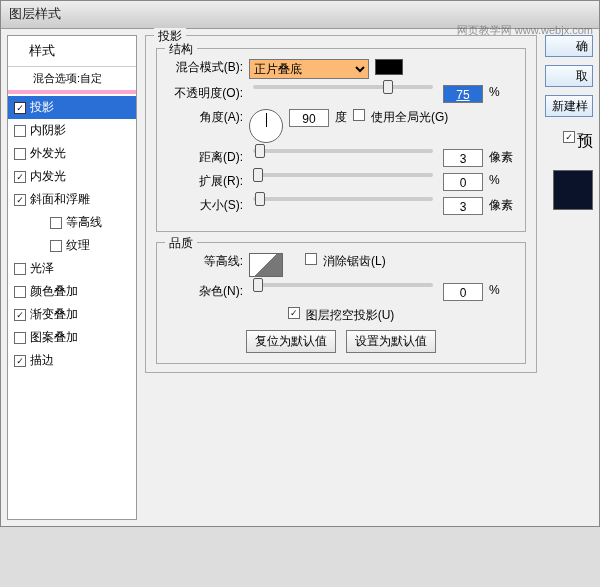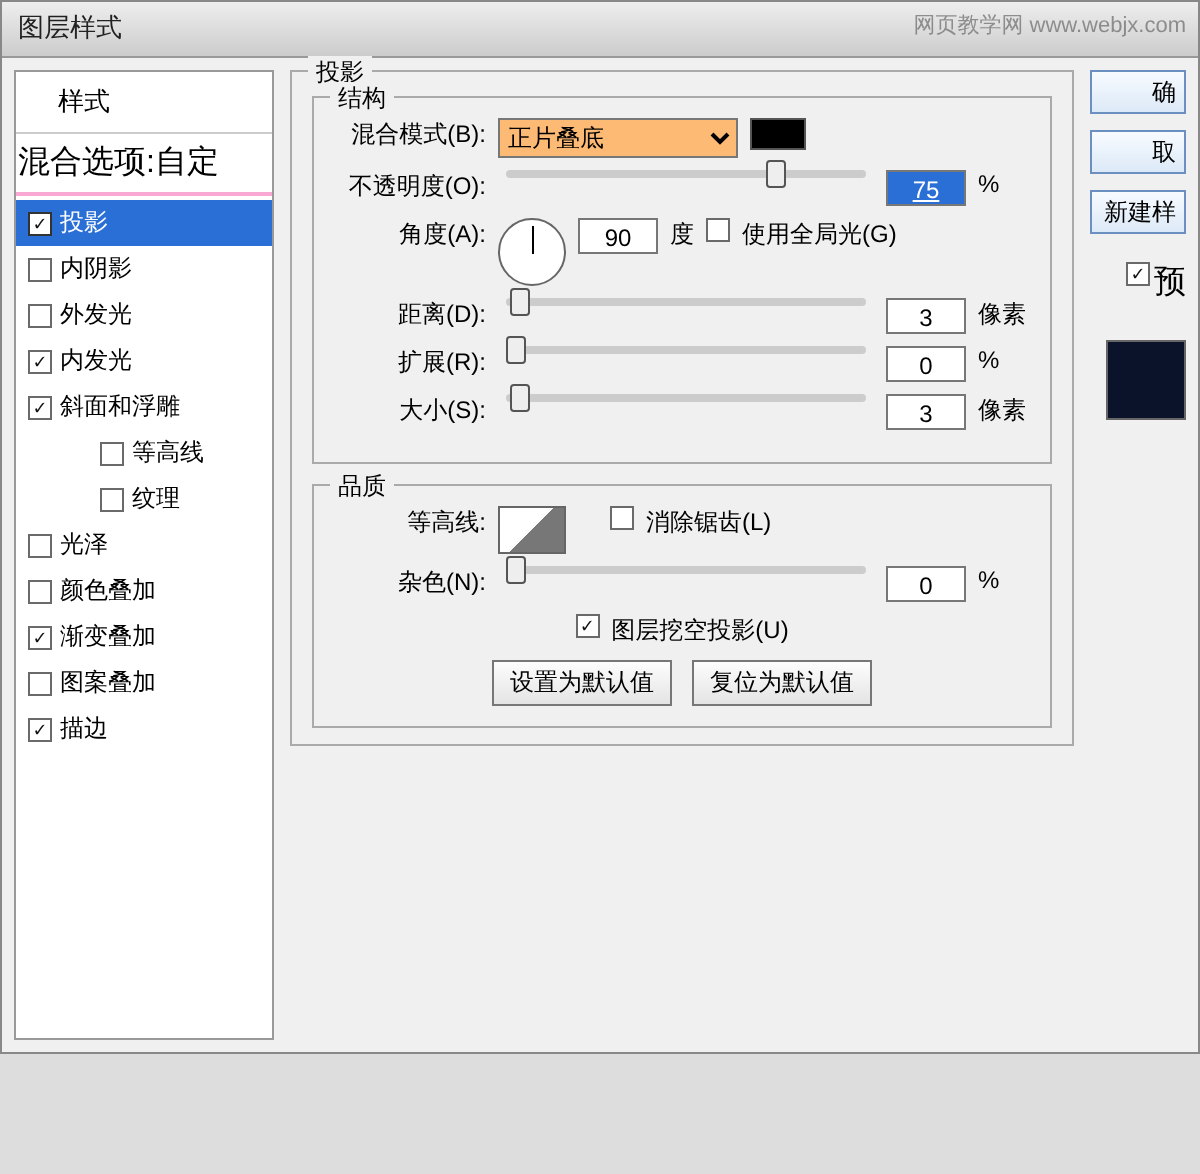--- a/index.html
+++ b/index.html
@@ -1,23 +1,23 @@
 <!DOCTYPE html>
 <html><head>
 <meta charset="utf-8">
 <style>
   * { box-sizing: border-box; font-family: "Microsoft YaHei", SimSun, Arial, sans-serif; }
   body { margin: 0; background: #ddd; }
   .window { width: 600px; height: 527px; background: #f0f0f0; border: 1px solid #888; position: relative; overflow: hidden; }
   .titlebar { height: 28px; background: linear-gradient(#eee, #ccc); border-bottom: 1px solid #999; padding: 4px 8px; font-size: 13px; color: #222; position: relative; }
-  .watermark { position: absolute; right: 6px; top: 4px; font-size: 11px; color: #555; opacity: .6; padding-left: 39px; }
+  .watermark { position: absolute; right: 6px; top: 22px; font-size: 11px; color: #555; opacity: .6; padding-left: 39px; }
   .content { display: flex; padding: 6px; gap: 8px; height: calc(100% - 28px); }
   .sidebar { width: 130px; border: 1px solid #999; background: #fff; }
   .sidebar-header { padding: 6px 21px; font-size: 13px; border-bottom: 1px solid #ccc; }
-  .blend-row { padding: 4px 1px; font-size: 16px; border-bottom: 2px solid #f9a8d4; }
+  .blend-row { padding: 4px 25px; font-size: 11px; border-bottom: 4px solid #f9a8d4; }
   .style-list { padding: 2px 0; }
   .style-item { display: flex; align-items: center; gap: 4px; padding: 3px 6px; font-size: 12px; cursor: pointer; }
   .style-item.selected { background: #2a6fd6; color: #fff; }
   .style-item.indent { padding-left: 24px; margin-left: 18px; }
   .chk { width: 12px; height: 12px; border: 1px solid #6a6a6a; background: #fff; display: inline-flex; align-items: center; justify-content: center; font-size: 9px; color: #111; }
   .style-item.selected .chk { background:#fff; color:#111; border-color:#333; }
   .main { flex: 1; display:flex; gap:8px; }
   .panels { flex:1; display:flex; flex-direction:column; gap:8px; }
   .group { border: 1px solid #aaa; position: relative; padding: 4px 10px 10px 10px; font-size: 12px; }
   .group-title { position: absolute; top: -8px; left: 8px; background: #f0f0f0; padding: 0 4px; font-size: 12px; }
@@ -182,22 +182,22 @@
               <span class="numbox">0</span>
               <span class="unit">%</span>
             </div>
 
             <div class="row" style="justify-content:center;">
               <span class="chk">✓</span>
               <span>图层挖空投影(U)</span>
             </div>
 
             <div class="footer-btns">
+              <button class="btn">复位为默认值</button>
               <button class="btn">设置为默认值</button>
-              <button class="btn">复位为默认值</button>
             </div>
           </div>
         </div>
       </div>
 
       <div class="rightcol">
         <div class="rbtn">确</div>
         <div class="rbtn">取</div>
         <div class="rbtn">新建样</div>
         <div class="row" style="gap:2px; align-self:flex-end;">

